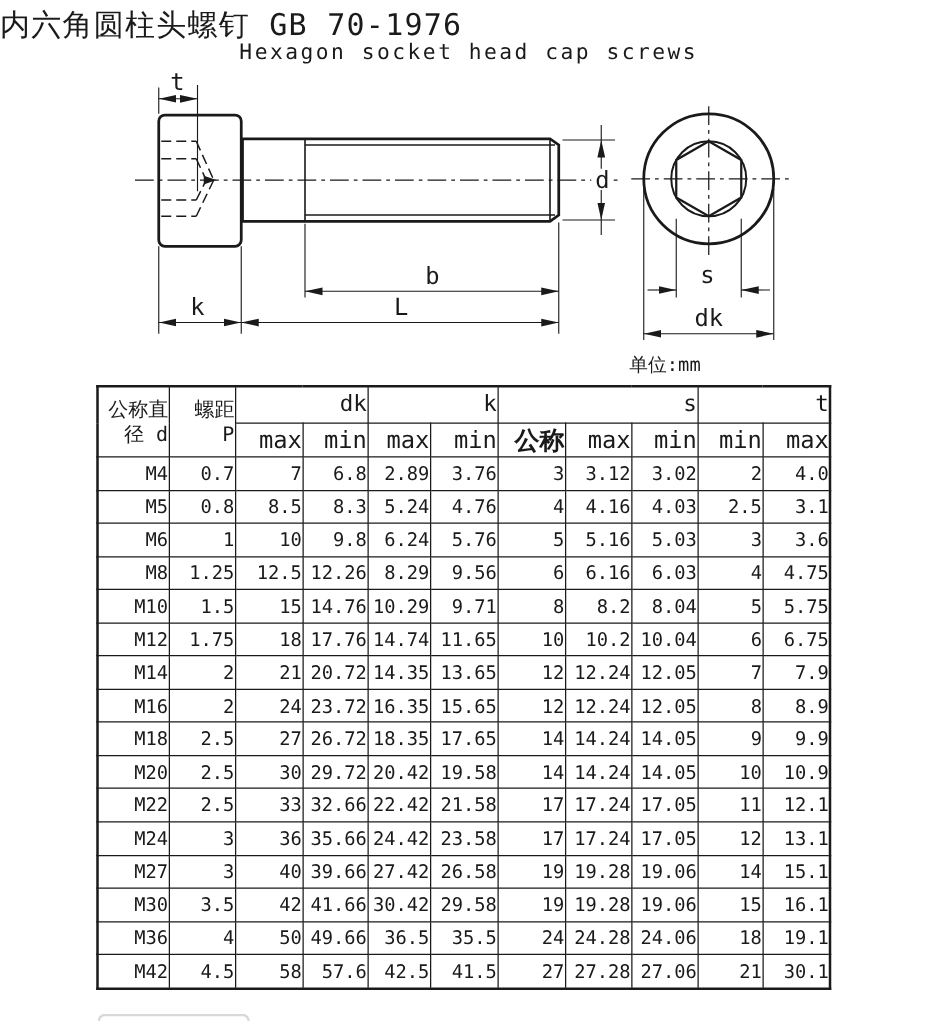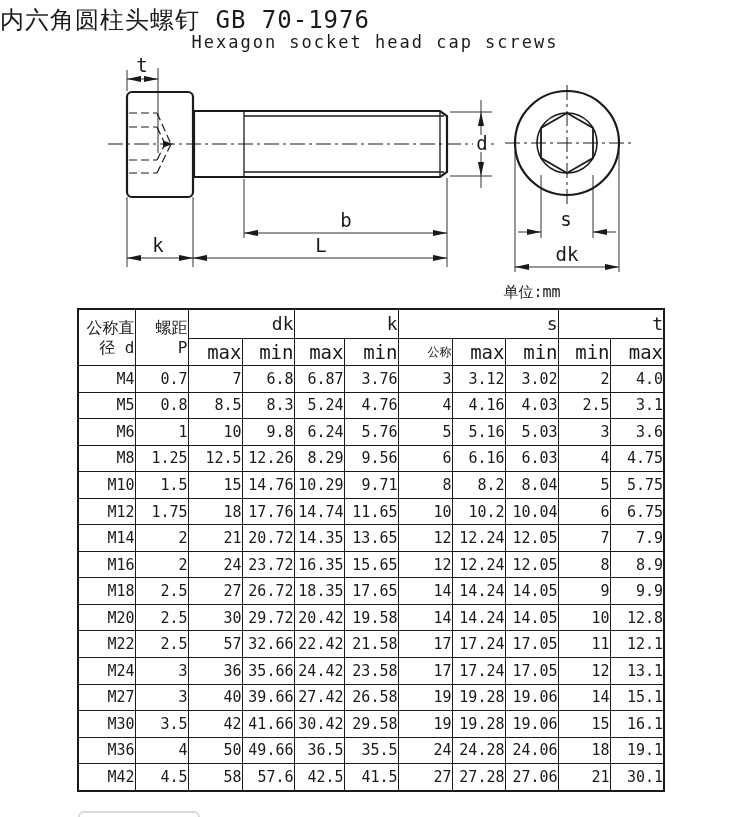--- a/index.html
+++ b/index.html
@@ -168,34 +168,34 @@
       <th colspan="2">dk</th>
       <th colspan="2">k</th>
       <th colspan="3">s</th>
       <th colspan="2">t</th>
     </tr>
     <tr class="sub">
       <th>max</th>
       <th>min</th>
       <th>max</th>
       <th>min</th>
-      <th style="font-size:12px;">公称</th>
+      <th style="font-size:20px;font-weight:bold;">公称</th>
       <th>max</th>
       <th>min</th>
       <th>min</th>
       <th>max</th>
     </tr>
   </thead>
   <tbody>
       <tr>
         <td>M4</td>
         <td>0.7</td>
         <td>7</td>
         <td>6.8</td>
-        <td>6.87</td>
+        <td>2.89</td>
         <td>3.76</td>
         <td>3</td>
         <td>3.12</td>
         <td>3.02</td>
         <td>2</td>
         <td>4.0</td>
       </tr>
       <tr>
         <td>M5</td>
         <td>0.8</td>
@@ -304,26 +304,26 @@
         <td>M20</td>
         <td>2.5</td>
         <td>30</td>
         <td>29.72</td>
         <td>20.42</td>
         <td>19.58</td>
         <td>14</td>
         <td>14.24</td>
         <td>14.05</td>
         <td>10</td>
-        <td>12.8</td>
+        <td>10.9</td>
       </tr>
       <tr>
         <td>M22</td>
         <td>2.5</td>
-        <td>57</td>
+        <td>33</td>
         <td>32.66</td>
         <td>22.42</td>
         <td>21.58</td>
         <td>17</td>
         <td>17.24</td>
         <td>17.05</td>
         <td>11</td>
         <td>12.1</td>
       </tr>
       <tr>

